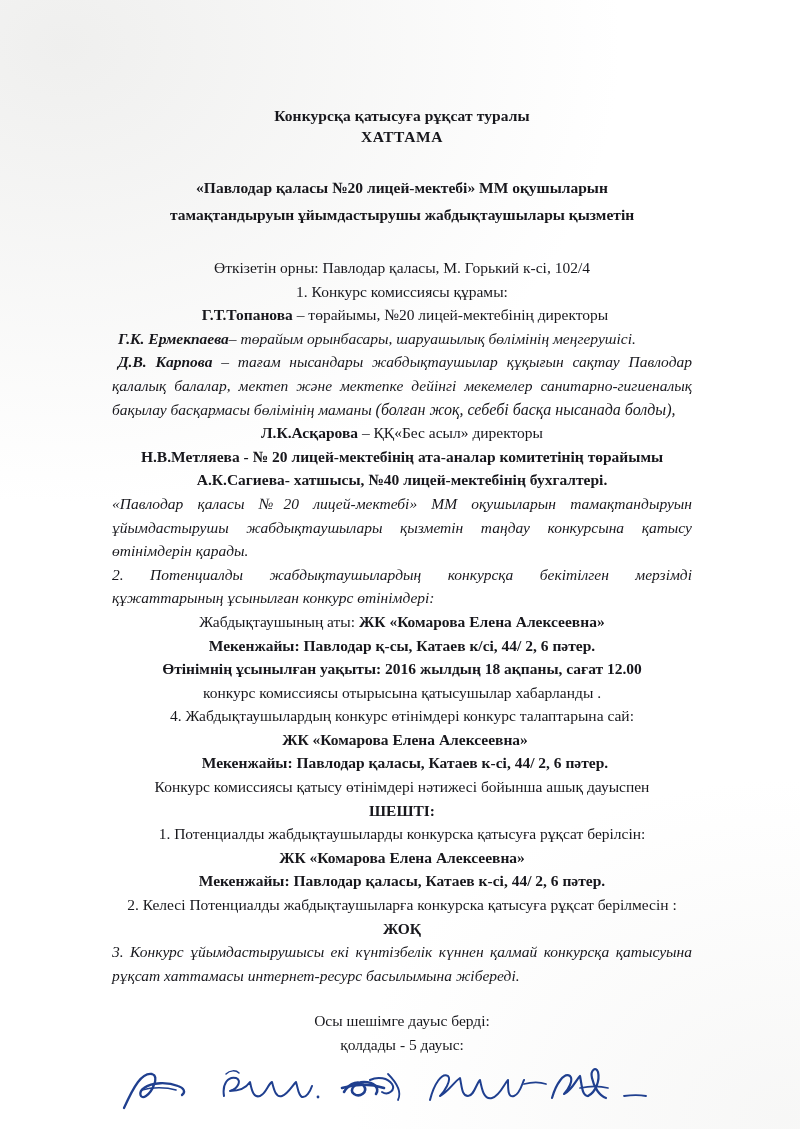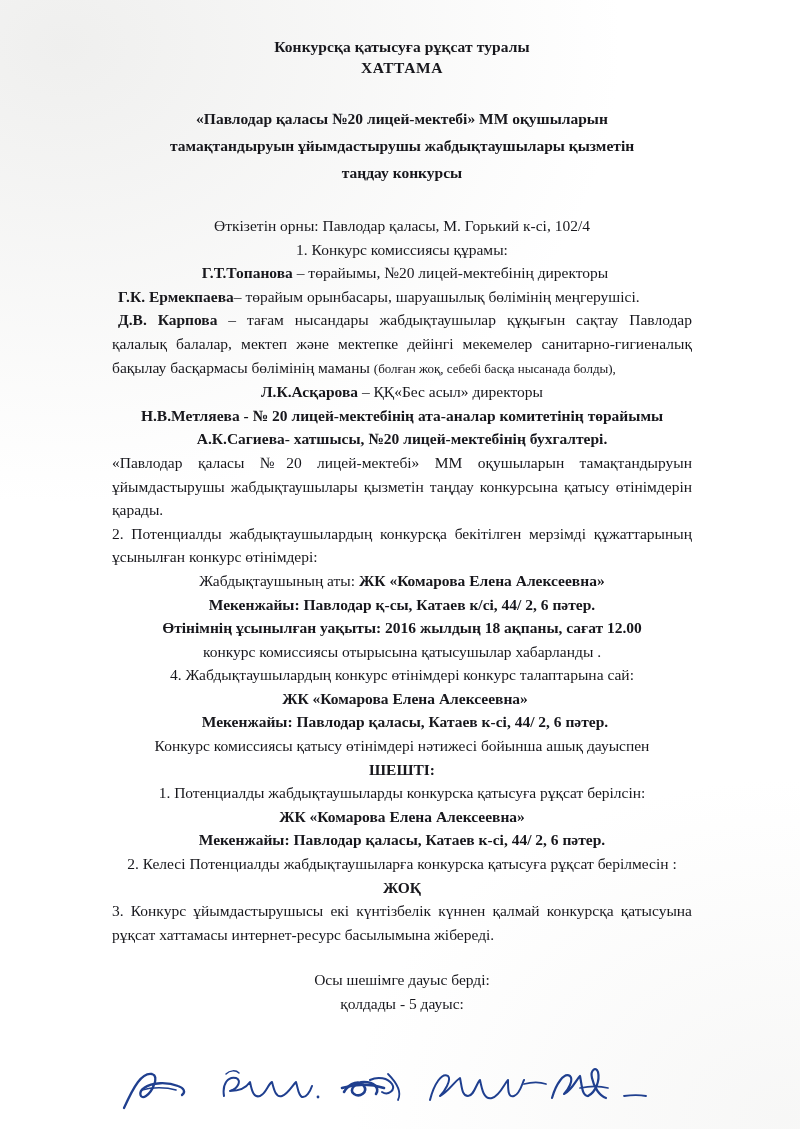--- a/index.html
+++ b/index.html
@@ -31,21 +31,21 @@
   .page {
     position: relative;
     z-index: 1;
     padding: 0 108px 0 112px;
     box-sizing: border-box;
     width: 800px;
   }
 
   
   .title-block {
-    padding-top: 36px;
+    padding-top: 105px;
     text-align: center;
   }
   .title-line {
     font-weight: bold;
     font-size: 15.5px;
     line-height: 21px;
     letter-spacing: 0.1px;
   }
   .title-line.main {
     letter-spacing: 0.6px;
@@ -67,23 +67,24 @@
     font-size: 15.5px;
     line-height: 23.6px;
   }
   .body-block p {
     margin: 0;
     text-align: center;
   }
   .body-block p.just {
     text-align: justify;
     text-justify: inter-word;
+    font-style: italic;
   }
   .b  { font-weight: bold; }
-  .sm { font-size: 13px; }
+  .sm { font-size: 16px; }
 
   .indent { text-indent: 6px; }
 
   .gap-before { margin-top: 22px !important; }
 
   
   .signature-area {
     position: absolute;
     left: 112px;
     top: 1062px;
@@ -101,41 +102,40 @@
 <div class="page">
 
   <div class="title-block">
     <div class="title-line">Конкурсқа қатысуға рұқсат туралы</div>
     <div class="title-line main">ХАТТАМА</div>
   </div>
 
   <div class="subtitle-block">
     <span class="sub-line">«Павлодар қаласы №20 лицей-мектебі» ММ оқушыларын</span>
     <span class="sub-line">тамақтандыруын ұйымдастырушы жабдықтаушылары қызметін</span>
-    <span class="sub-line">таңдау конкурсы</span>
   </div>
 
   <div class="body-block">
 
     <p><span>Өткізетін орны: </span><span>Павлодар қаласы, М. Горький к-сі, 102/4</span></p>
 
 
     <p>1. Конкурс комиссиясы құрамы:</p>
 
     <p class="indent"><span class="b">Г.Т.Топанова</span><span> – төрайымы, №20 лицей-мектебінің директоры</span></p>
 
     <p class="just indent"><span class="b">Г.К.   Ермекпаева</span><span>–   төрайым   орынбасары,   шаруашылық   бөлімінің меңгерушісі.</span></p>
 
     <p class="just indent"><span class="b">Д.В.  Карпова</span><span> – тағам нысандары жабдықтаушылар құқығын сақтау Павлодар қалалық   балалар, мектеп және мектепке дейінгі мекемелер санитарно-гигиеналық бақылау басқармасы бөлімінің маманы </span><span class="sm">(болған жоқ, себебі басқа нысанада болды),</span></p>
 
     <p><span class="b">Л.К.Асқарова</span><span> – ҚҚ«Бес асыл» директоры</span></p>
 
     <p><span class="b">Н.В.Метляева</span><span class="b"> - № 20 лицей-мектебінің ата-аналар комитетінің төрайымы</span></p>
 
-    <p><span class="b">А.К.Сагиева</span><span class="b">- хатшысы,  №20 лицей-мектебінің бухгалтері.</span></p>
+    <p><span class="b">А.К.Сагиева</span><span class="b">- хатшысы,  №40 лицей-мектебінің бухгалтері.</span></p>
 
     <p class="just">«Павлодар қаласы №20 лицей-мектебі» ММ оқушыларын тамақтандыруын ұйымдастырушы жабдықтаушылары қызметін  таңдау конкурсына қатысу өтінімдерін қарады.</p>
 
     <p class="just">2. Потенциалды жабдықтаушылардың конкурсқа бекітілген  мерзімді құжаттарының ұсынылған конкурс өтінімдері:</p>
 
     <p><span>Жабдықтаушының аты:  </span><span class="b">ЖК «Комарова Елена Алексеевна»</span></p>
 
     <p class="b">Мекенжайы: Павлодар қ-сы, Катаев к/сі, 44/ 2,   6 пәтер.</p>
 
     <p class="b">Өтінімнің ұсынылған уақыты: 2016 жылдың 18 ақпаны, сағат 12.00</p>

